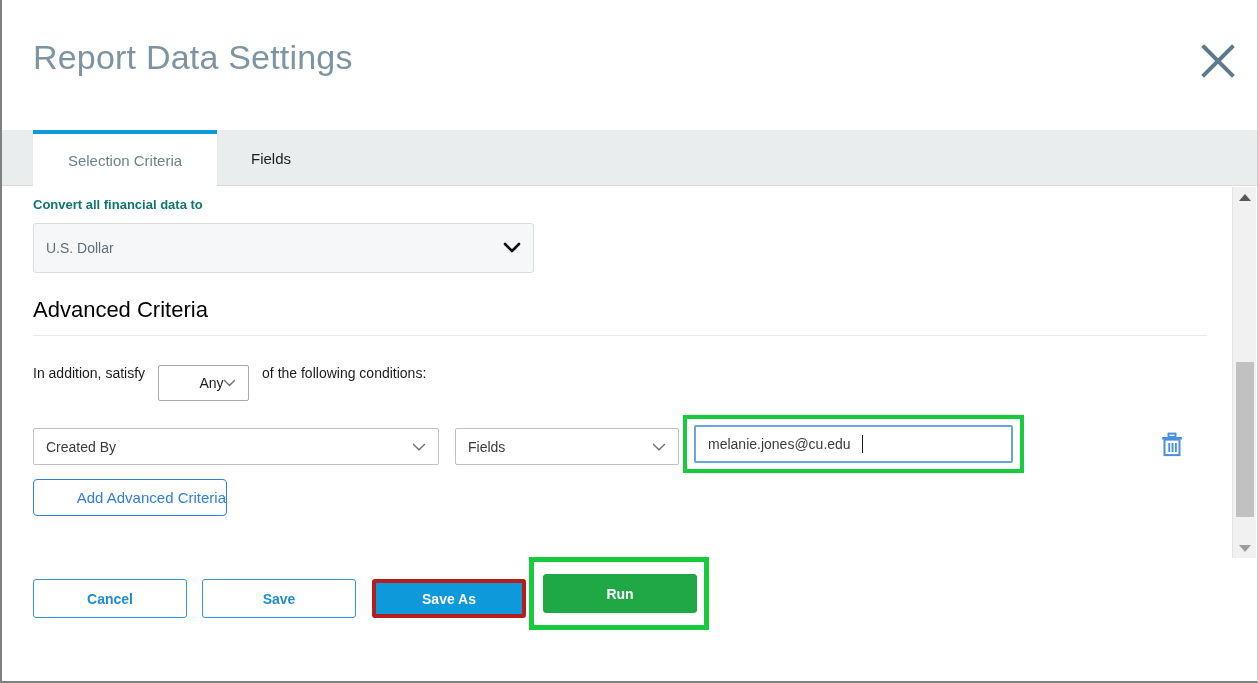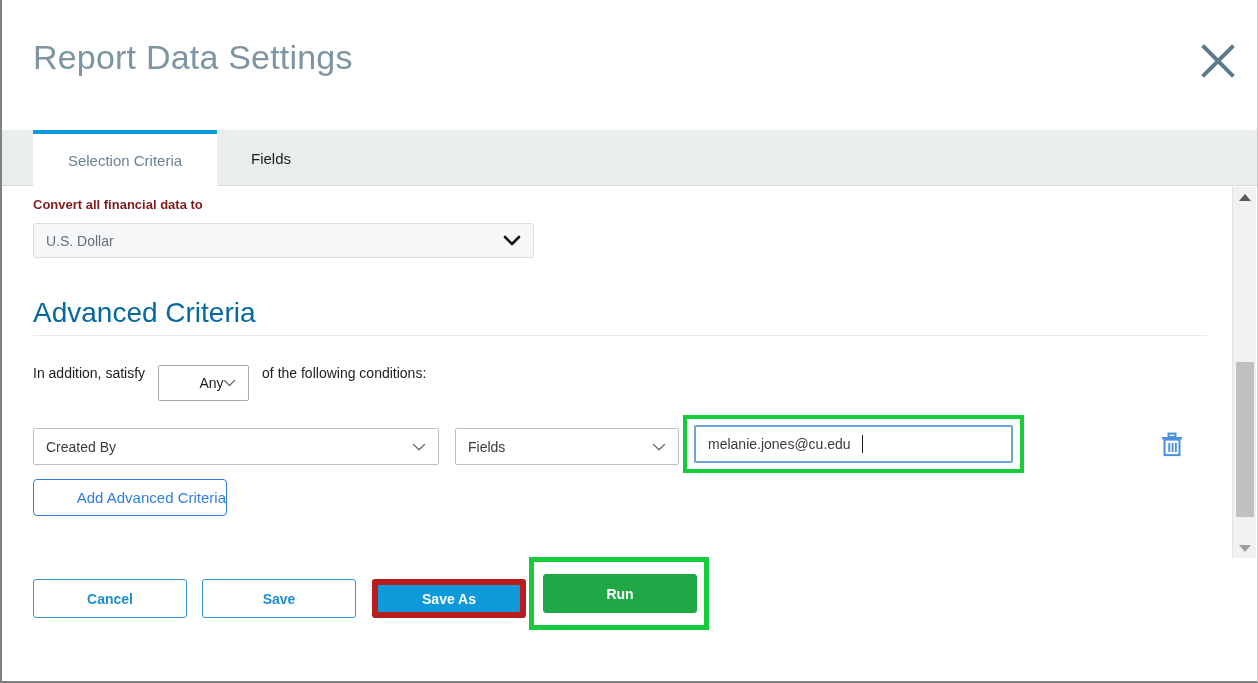--- a/index.html
+++ b/index.html
@@ -86,51 +86,51 @@
     position: absolute;
     left: 0; top: 187px;
     width: 1258px; height: 496px;
     background: #ffffff;
   }
 
   .label-bold {
     position: absolute;
     font-size: 13px;
     font-weight: bold;
-    color: #7f1d1d;
+    color: #0f766e;
   }
 
   
   .currency-select {
     position: absolute;
     left: 31px; top: 36px;
-    width: 501px; height: 35px;
+    width: 501px; height: 50px;
     background: #f5f7f8;
     border: 1px solid #d8dde0;
     border-radius: 3px;
     display: flex; align-items: center;
     padding: 0 12px;
     font-size: 14px;
     color: #61707a;
     cursor: pointer;
   }
   .currency-select .chev-strong {
     position: absolute;
     right: 12px; top: 50%;
     transform: translateY(-50%);
     display: flex;
   }
 
   
   .section-head {
     position: absolute;
     left: 31px; top: 110px;
-    font-size: 28px;
+    font-size: 22px;
     font-weight: 300;
-    color: #0369a1;
+    color: #000000;
     white-space: nowrap;
   }
   .section-rule {
     position: absolute;
     left: 31px; top: 148px;
     width: 1174px; height: 1px;
     background: #e8eaec;
   }
 
   
@@ -254,21 +254,21 @@
   .btn-outline {
     background: #ffffff;
     border: 1px solid #3596d4;
     color: #1e8ed0;
   }
   #btn-cancel { left: 31px; top: 0; width: 154px; }
   #btn-save   { left: 200px; top: 0; width: 154px; }
   #btn-saveas {
     left: 370px; top: 0; width: 154px;
     background: #0d99da;
-    border: 6px solid #b91c1c;
+    border: 4px solid #b91c1c;
     color: #ffffff;
   }
   .run-wrap {
     position: absolute;
     left: 527px; top: -22px;
     width: 180px; height: 73px;
     border: 5px solid #16cc3d;
     background: #ffffff;
   }
   #btn-run {

